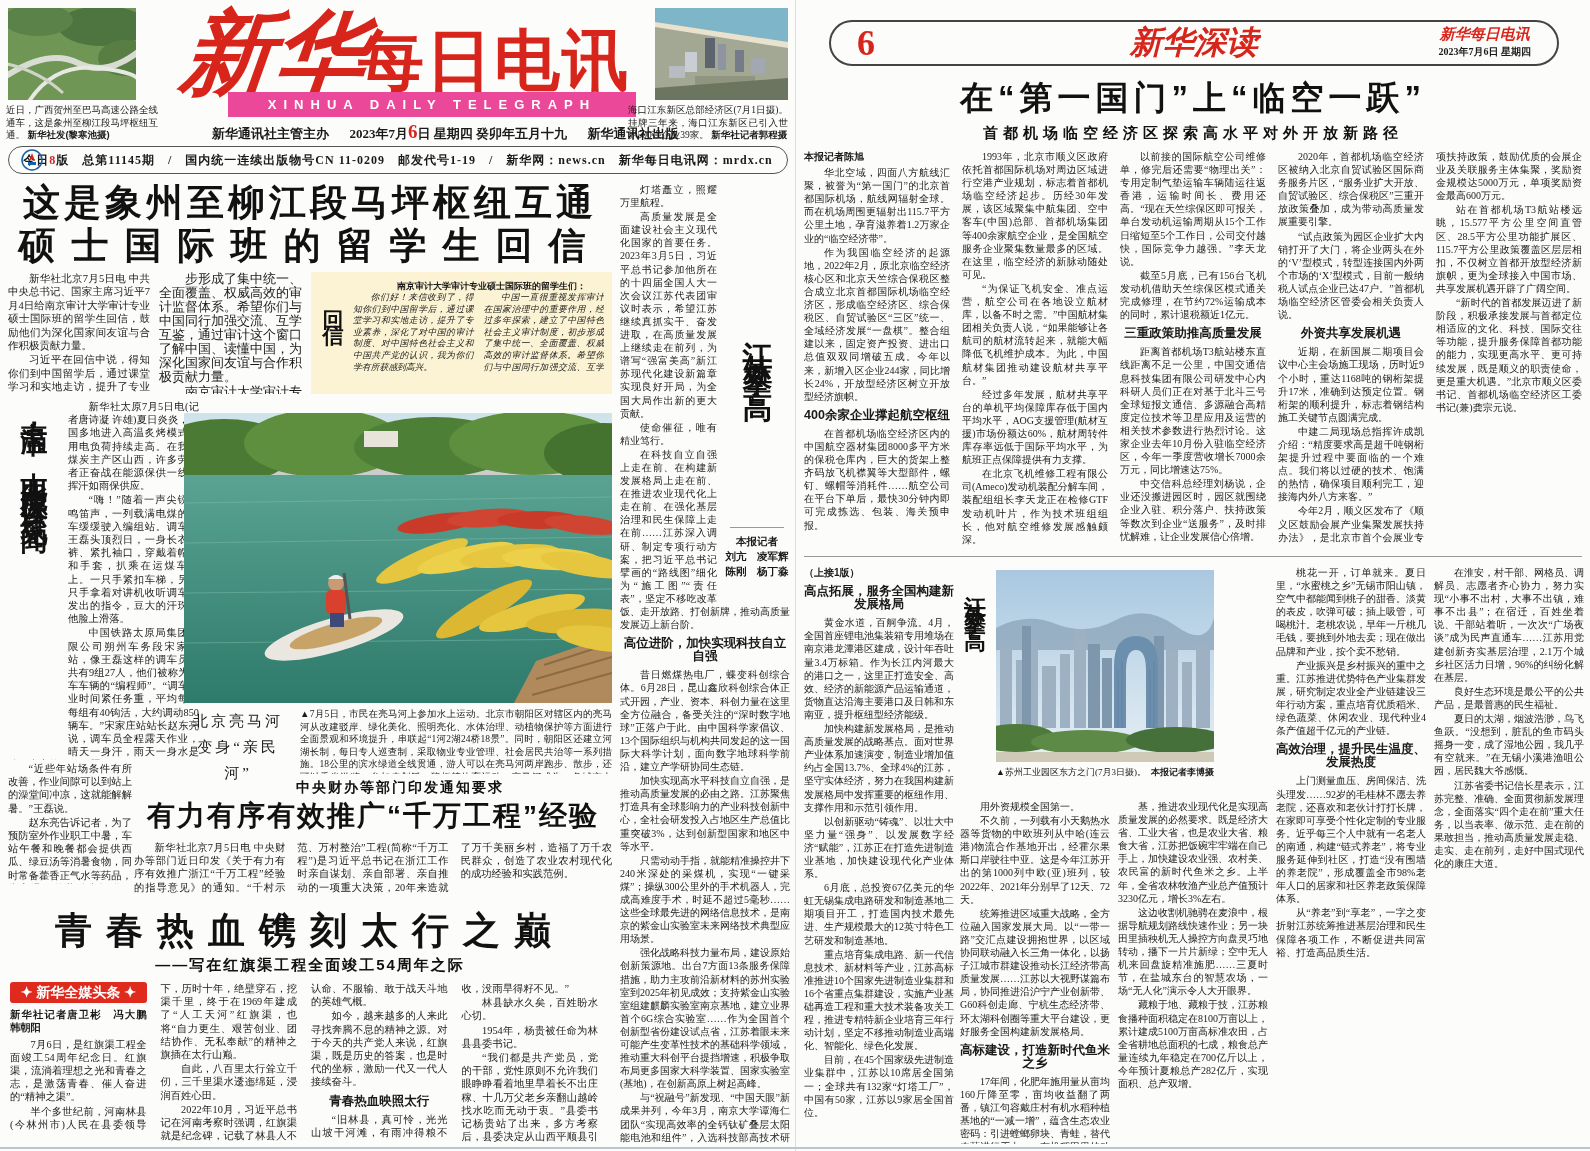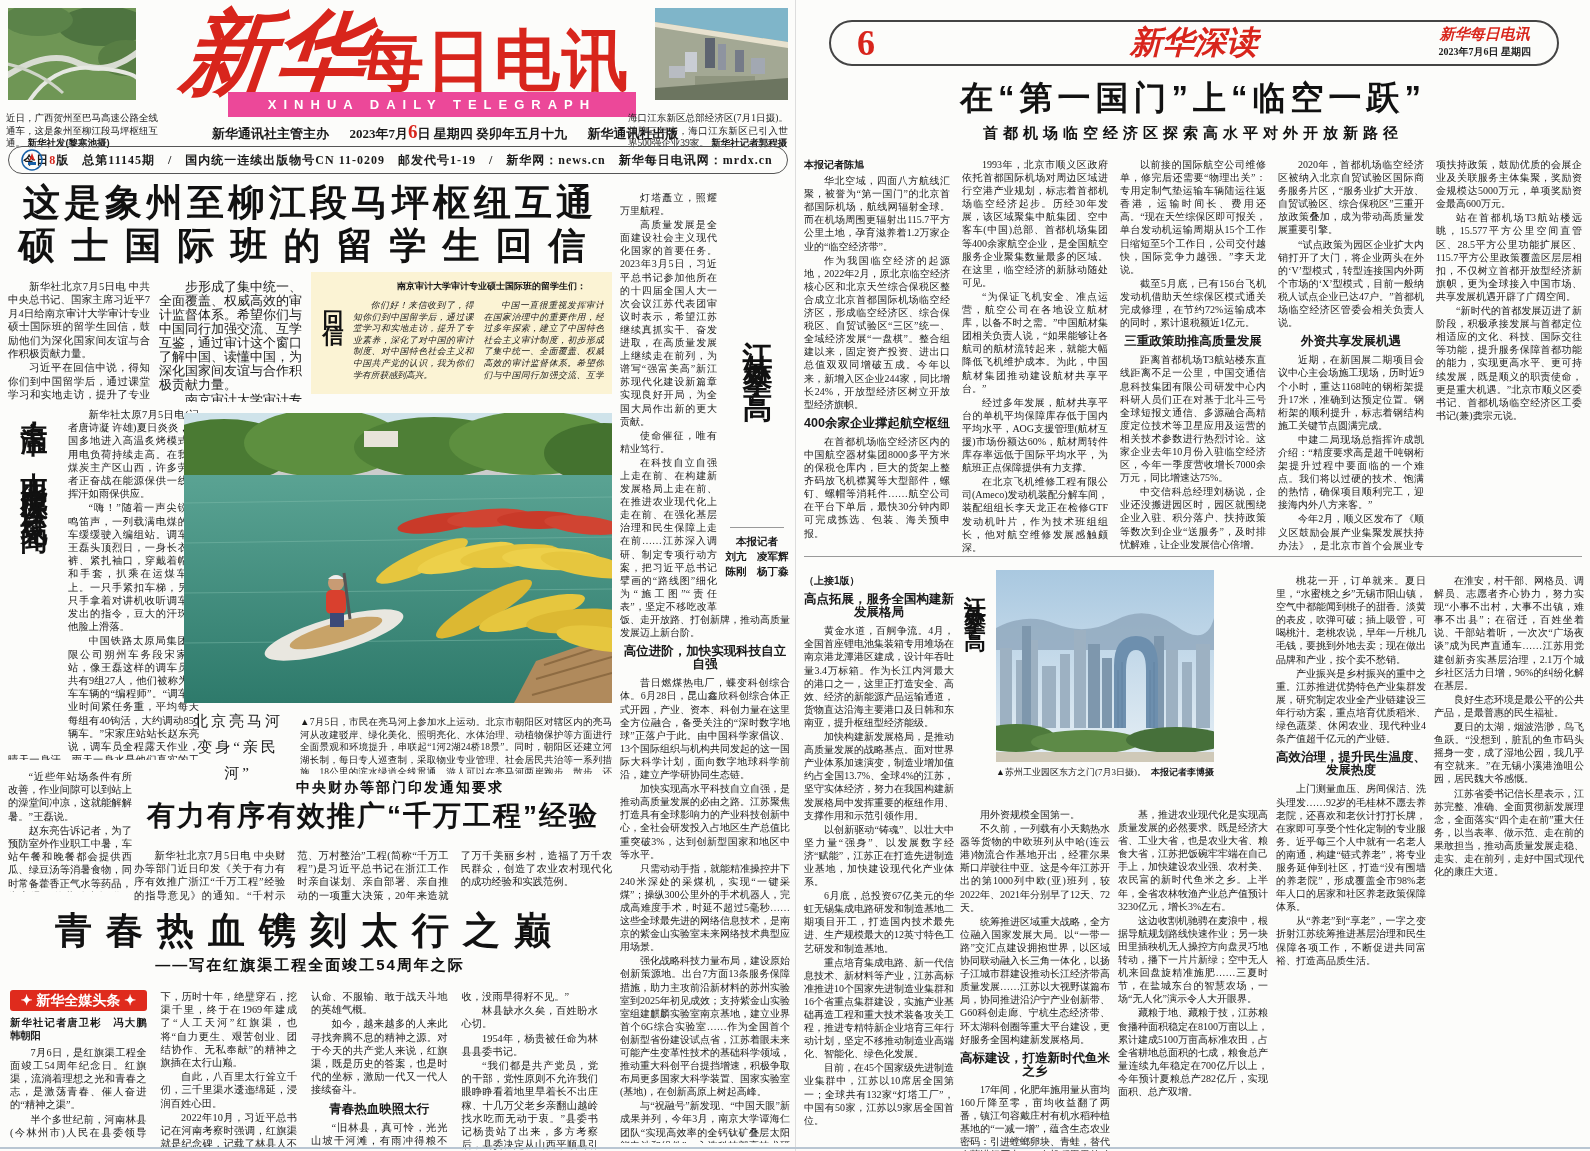--- a/index.html
+++ b/index.html
@@ -1,19 +1,19 @@
 <!DOCTYPE html>
 <html><head>
 <meta charset="utf-8">
 <style>
   html,body{margin:0;padding:0;background:#e8e8e4;}
   #paper{position:relative;width:1590px;height:1151px;background:#fcfcfa;overflow:hidden;
          font-family:"Liberation Serif",serif;color:#1a1a1a;}
   .abs{position:absolute;}
-  .jtext{text-align:justify;margin-top:8px;}
+  .jtext{text-align:justify;}
   .flow-p{text-indent:2em;margin:0 0 1px 0;}
   .flow-subhead{font-weight:bold;text-align:center;font-size:12.5px;margin:6px 0 5px 0;
                 font-family:"Liberation Sans",sans-serif;text-indent:0;break-inside:avoid;}
   .flow-bold{font-weight:bold;text-indent:0;margin:0 0 3px 0;font-family:"Liberation Sans",sans-serif;}
   .flow-tag{background:#df2b1d;color:#fff;text-align:center;font-size:14px;font-weight:bold;
             padding:4px 0;border-radius:3px;text-indent:0;margin:0 0 5px 0;
             font-family:"Liberation Sans",sans-serif;break-inside:avoid;}
   .vtitle{writing-mode:vertical-rl;text-orientation:upright;font-weight:bold;
           font-family:"Liberation Sans",sans-serif;color:#111;}
   .red{color:#d8251c;}

